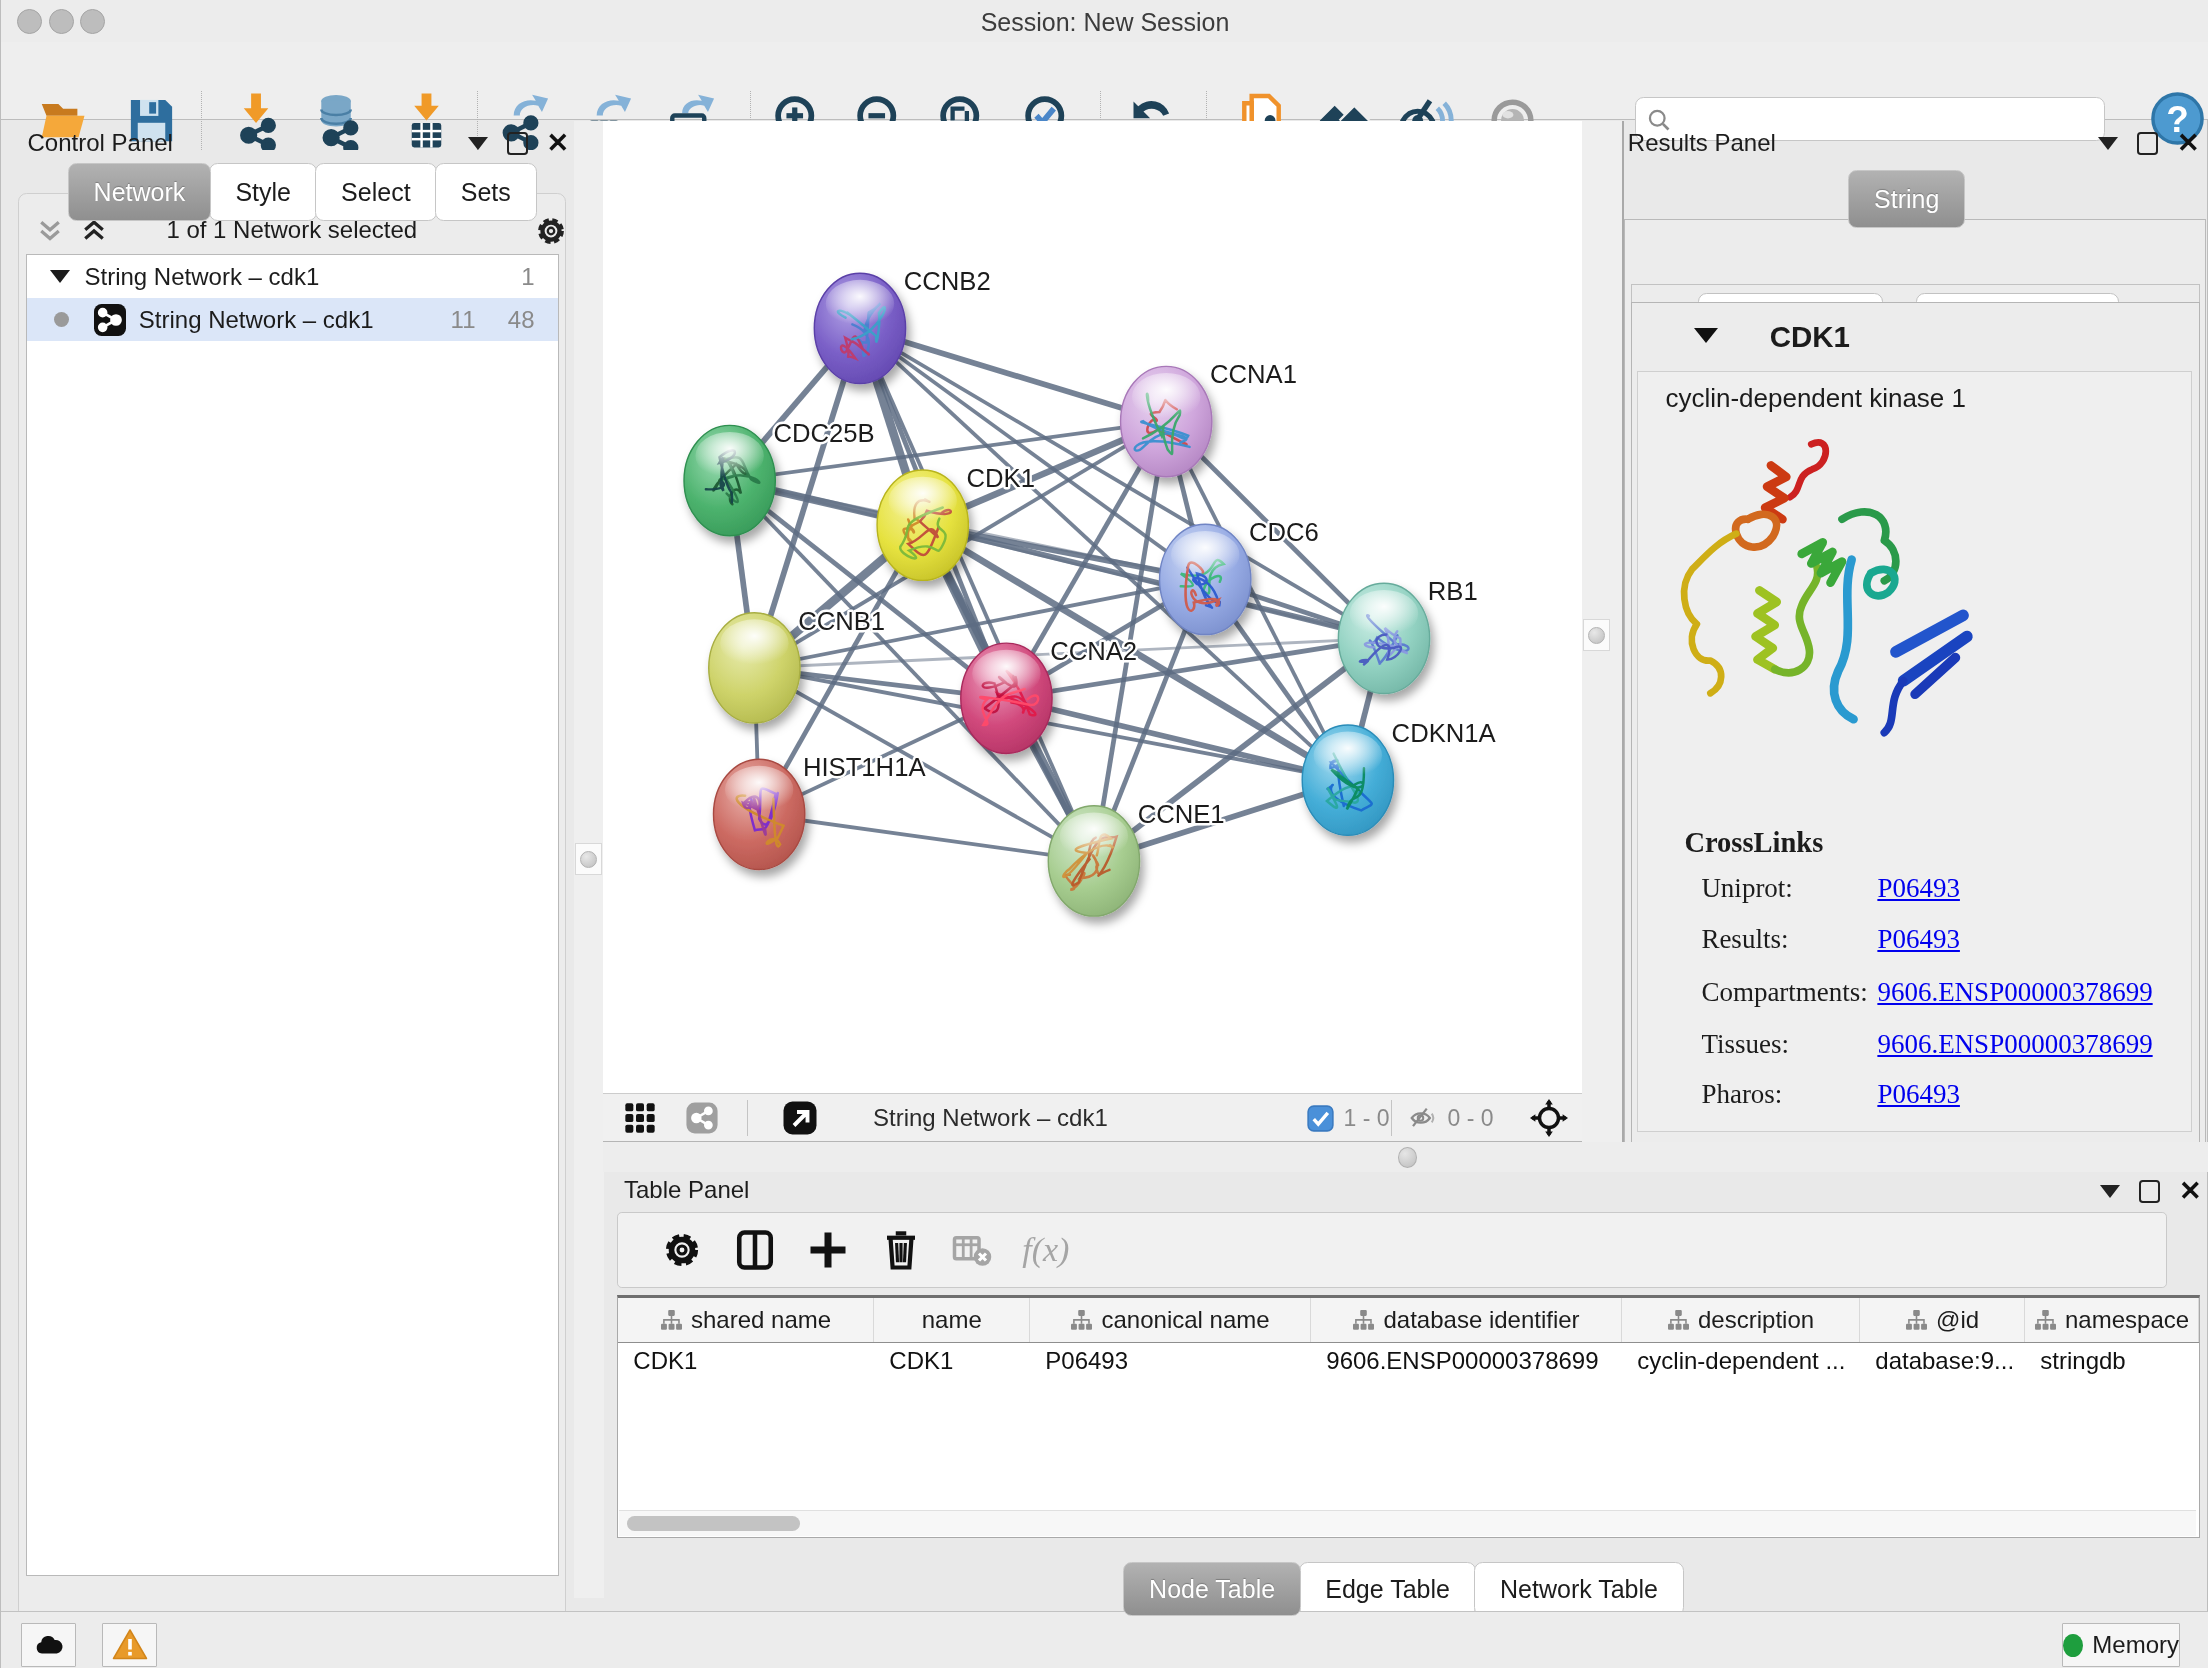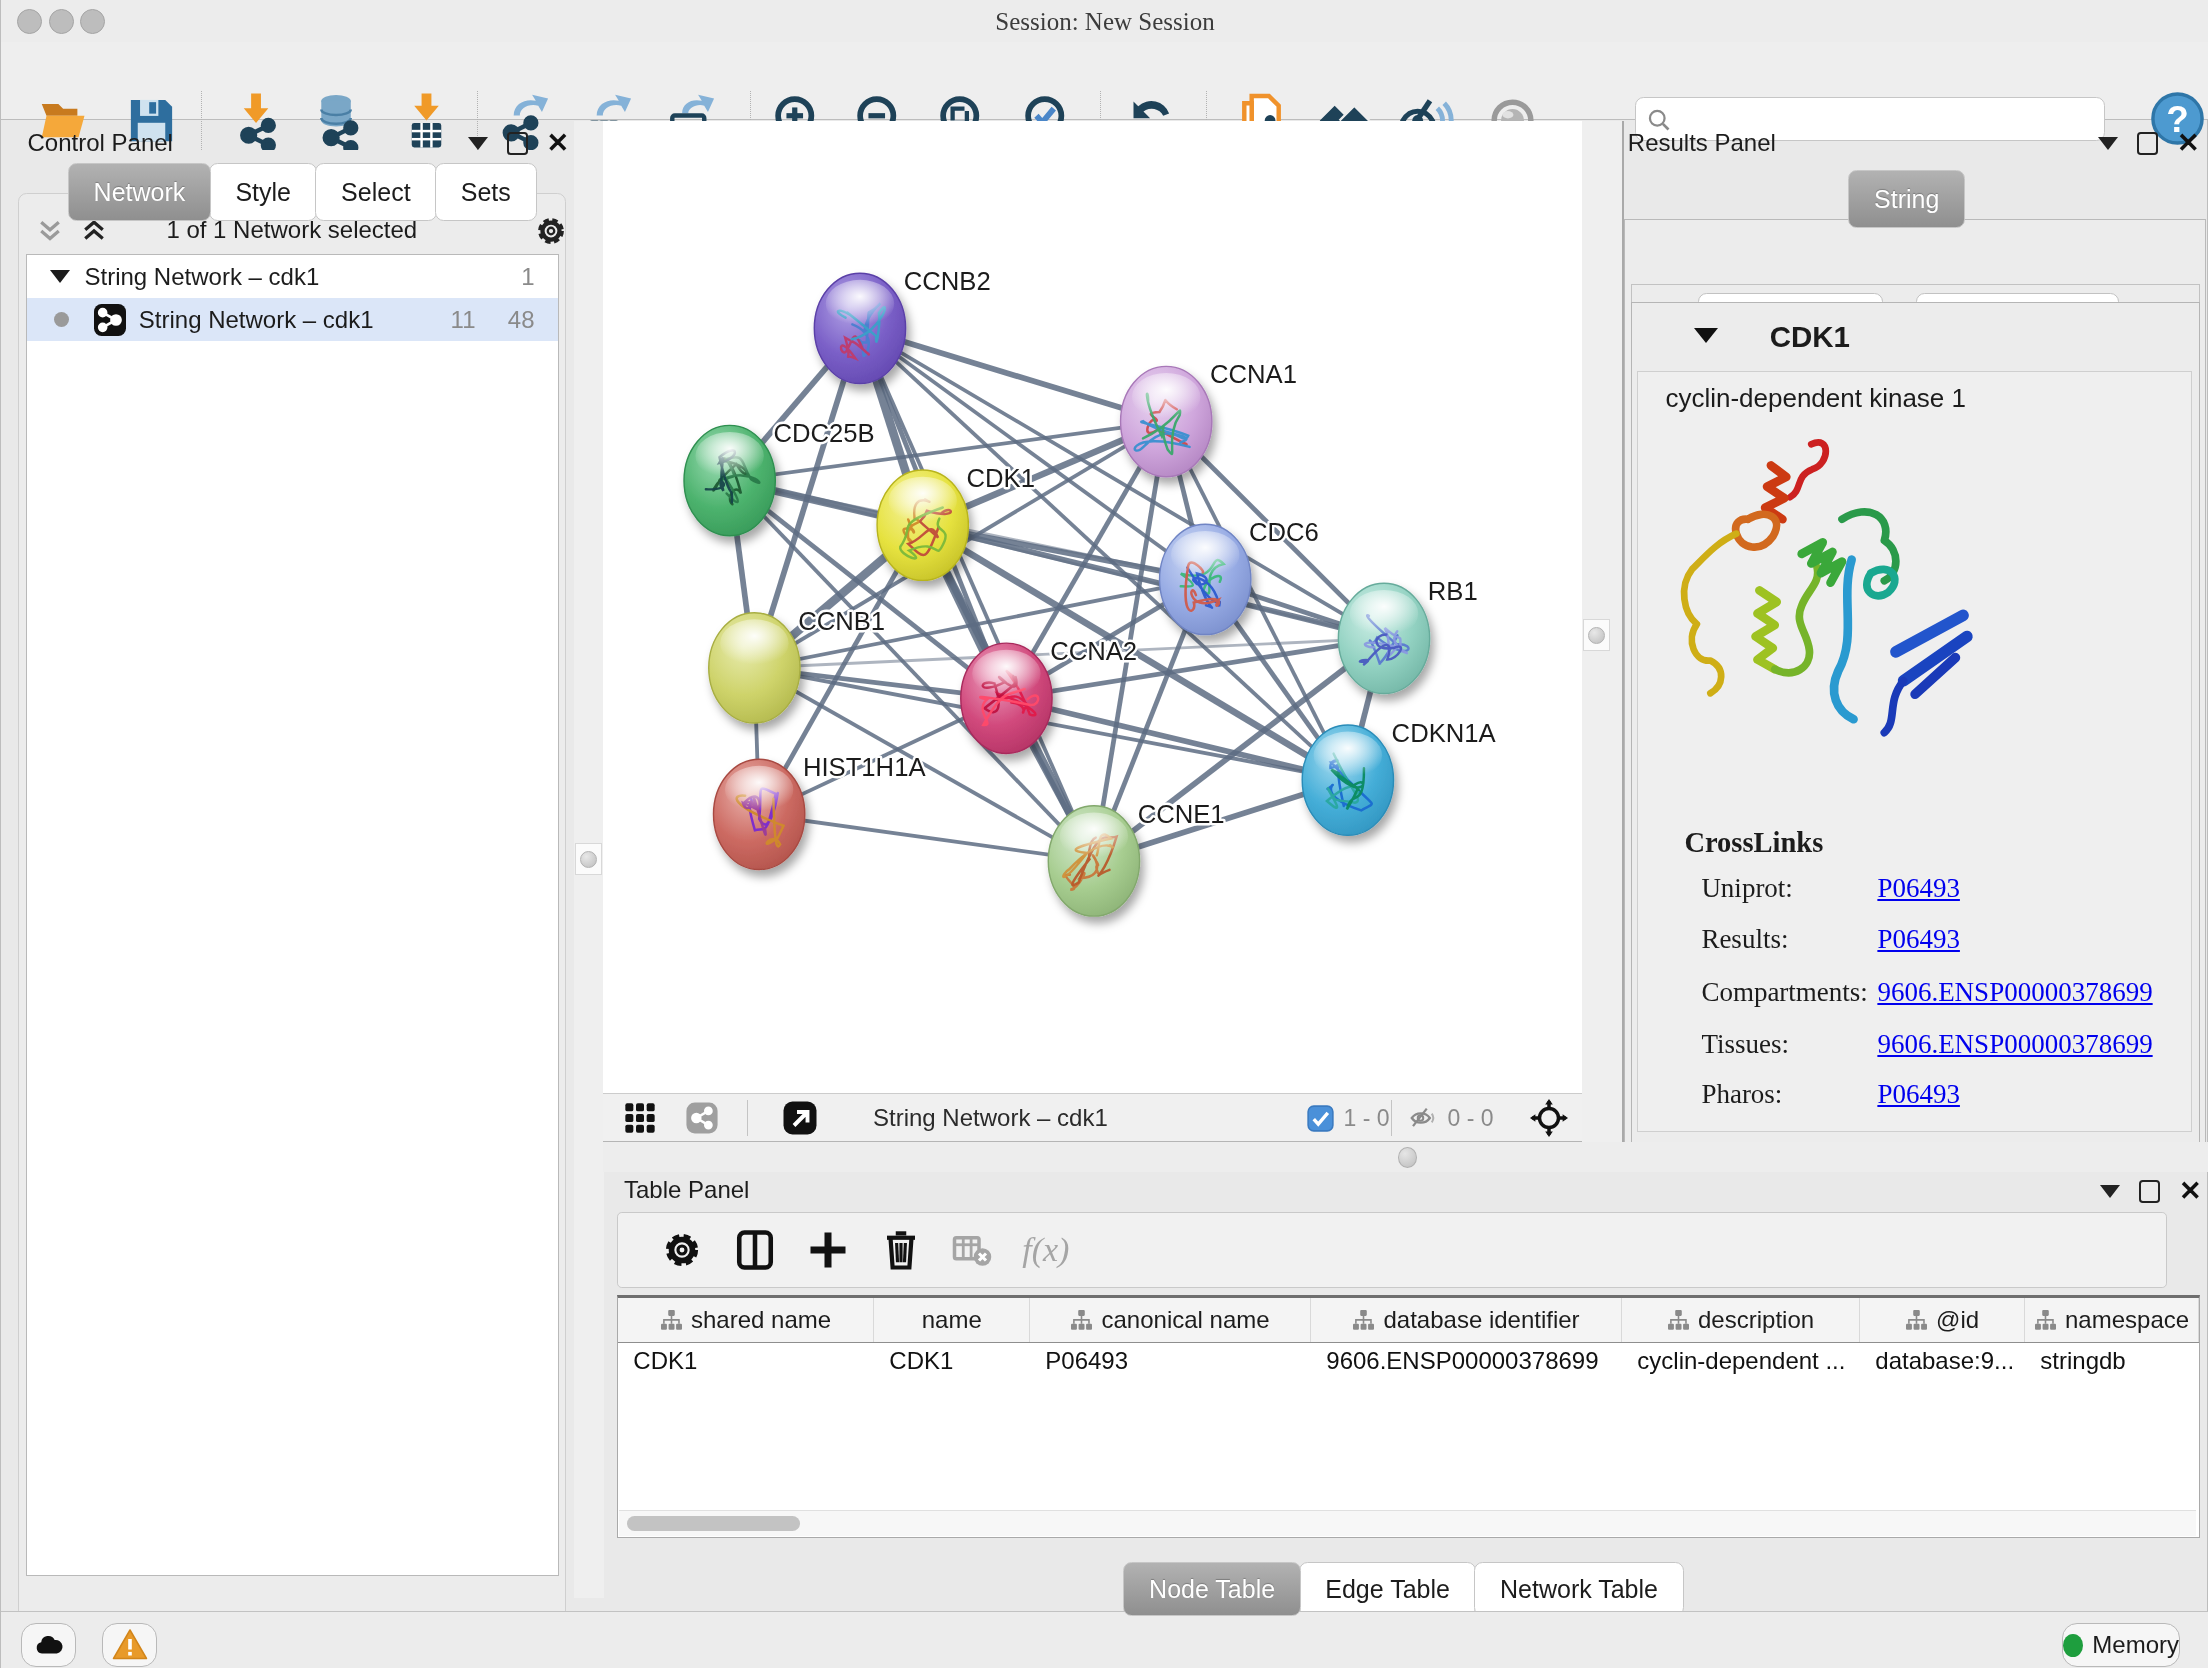--- a/index.html
+++ b/index.html
@@ -1,21 +1,21 @@
 <!DOCTYPE html>
 <html style="font-size:15px"><head>
 <meta charset="utf-8">
 <style>
   html,body{margin:0;padding:0;}
   body{width:2208px;height:1668px;background:#e9e9e9;font-family:"Liberation Sans",sans-serif;color:#1c1c1c;overflow:hidden;}
   .abs{position:absolute;}
   #app{position:relative;width:2208px;height:1668px;background:#e9e9e9;border-left:1px solid #bdbdbd;border-right:1px solid #bdbdbd;box-sizing:border-box;}
 
   
-  #titlebar{left:0;top:0;width:2208px;height:42px;background:#ececec;border-bottom:1px solid #d2d2d2;font-family:Liberation Serif, serif;}
+  #titlebar{left:0;top:0;width:2208px;height:42px;background:#ececec;border-bottom:1px solid #d2d2d2;}
   .tlight{position:absolute;top:8.6px;width:25px;height:25px;border-radius:50%;background:#bdbdbd;border:1px solid #a5a5a5;box-sizing:border-box;}
   #win-title{position:absolute;left:0;top:7.6px;width:100%;text-align:center;font-size:25px;color:#3c3c3c;}
 
   
   #toolbar{left:0;top:42px;width:2208px;height:78px;background:#eeeeee;border-bottom:1.9px solid #bcbcbc;box-sizing:border-box;}
   .tb-icon{position:absolute;top:48px;width:61px;height:61px;display:flex;align-items:center;justify-content:center;cursor:default;}
   .tb-div{position:absolute;top:49px;height:59px;width:0;border-left:1.9px dotted #b2b2b2;}
   #tb-search{position:absolute;left:1634px;top:55px;width:470px;height:44px;background:#ffffff;border:1.9px solid #c6c6c6;border-radius:8.6px;box-sizing:border-box;}
   #tb-search svg{position:absolute;left:9.5px;top:8.6px;}
   #tb-search input{position:absolute;left:42px;top:3.8px;width:409px;height:30px;border:none;outline:none;font-size:23px;background:transparent;}
@@ -81,21 +81,21 @@
   .th{display:flex;align-items:center;justify-content:center;gap:9.5px;font-size:24px;color:#1c1c1c;border-right:1px solid #d9d9d9;overflow:hidden;white-space:nowrap;}
   #tp-row{display:grid;grid-template-columns:256px 156px 281px 311px 238px 165px 1fr;height:36px;}
   .td{font-size:24px;color:#111;padding-left:15px;display:flex;align-items:center;overflow:hidden;white-space:nowrap;}
   #tp-scroll{position:absolute;left:1px;bottom:1px;width:1577px;height:25px;background:#f7f7f7;border-top:1px solid #e0e0e0;}
   #tp-thumb{position:absolute;left:7.6px;top:4.8px;width:173px;height:15px;border-radius:7.6px;background:#c3c3c3;}
   #tp-tabs{position:absolute;left:522px;top:390px;display:flex;}
   #tp-tabs .tab{height:36px;line-height:36px;font-size:25px;}
 
   
   #statusbar{left:0;top:1611px;width:2208px;height:57px;background:#ececec;border-top:1.9px solid #c2c2c2;box-sizing:border-box;}
-  .sb-btn{position:absolute;top:11.4px;height:44px;background:#f6f6f6;border:1.9px solid #b9b9b9;border-radius:15px;display:flex;align-items:center;justify-content:center;box-sizing:border-box;}
+  .sb-btn{position:absolute;top:11.4px;height:44px;background:#f6f6f6;border:1.9px solid #b9b9b9;border-radius:1px;display:flex;align-items:center;justify-content:center;box-sizing:border-box;}
   #memory-btn{left:2061px;width:118px;gap:9.5px;font-size:24px;}
   #memory-dot{width:23px;height:23px;border-radius:50%;background:#1e9e3e;}
 
   svg{display:block;}
   text.nodelabel{font-family:"Liberation Sans",sans-serif;font-size:27px;fill:#1b1b1b;paint-order:stroke;stroke:#ffffff;stroke-width:5px;stroke-linejoin:round;}
 </style>
 </head>
 <body>
 
 <div id="app">

